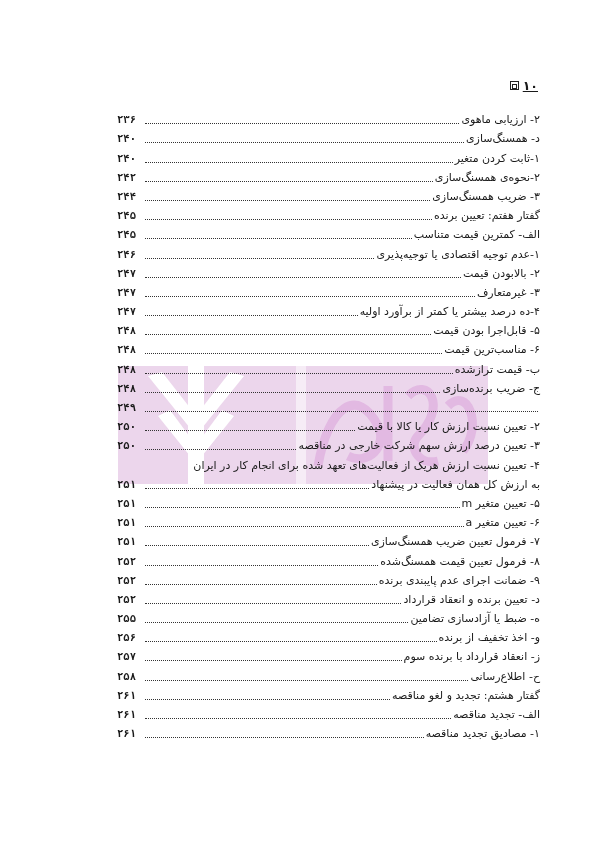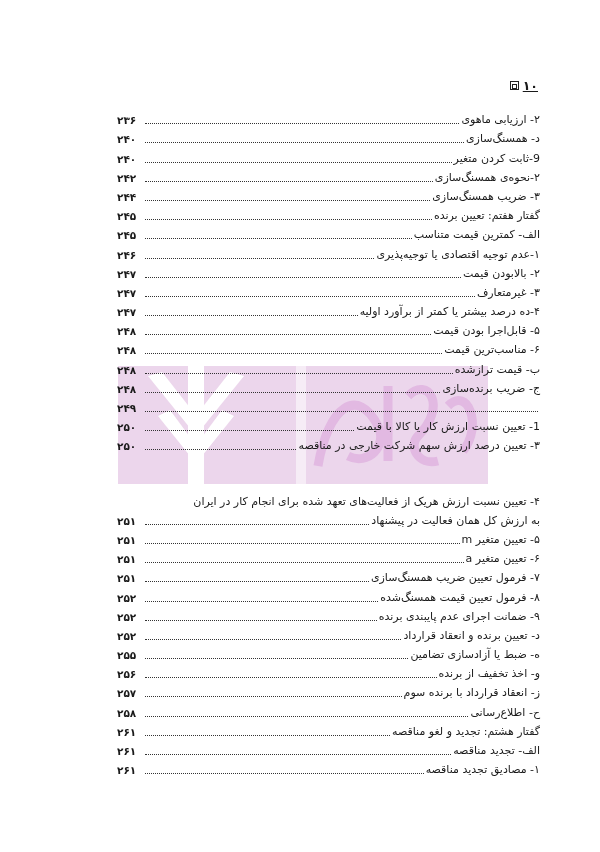--- a/index.html
+++ b/index.html
@@ -11,22 +11,22 @@
   .header .box-icon { display: inline-block; width: 9px; height: 9px; border: 1.2px solid #222; position: relative; box-sizing: border-box; }
   .header .box-icon::after { content: ""; position: absolute; left: 1.5px; top: 1.5px; width: 3px; height: 3px; border: 1px solid #222; }
 
   .watermark { position: absolute; left: 118px; top: 366px; width: 370px; height: 118px; background: #ecd6ec; overflow: hidden; }
   .watermark svg { position: absolute; left: 0; top: 0; }
 
   .toc { position: absolute; top: 108px; left: 117px; width: 423px; }
   .row { position: relative; height: 19.2px; display: flex; direction: rtl; align-items: flex-end; font-size: 11px; line-height: 14px; }
   .row .title { white-space: nowrap; flex: 0 0 auto; }
   .row .dots { flex: 1 1 auto; border-bottom: 1px dotted #333; margin: 0 2px 3px 2px; min-width: 10px; height: 1px; }
-  .row .pg { flex: 0 0 auto; width: 26px; text-align: left; direction: rtl; font-weight: bold; font-size: 10.5px; }
-  .row.cont { justify-content: flex-start; margin-top: 36px; }
+  .row .pg { flex: 0 0 auto; width: 26px; text-align: left; direction: rtl; font-weight: bold; font-size: 10.5px; font-family: Liberation Mono, monospace; }
+  .row.cont { justify-content: flex-start; }
   .row.cont .title { width: 100%; text-align: justify; }
 </style>
 </head>
 <body>
 
 <div class="page">
 
   <div class="watermark">
     <svg width="370" height="118" viewBox="0 0 370 118">
 
@@ -55,21 +55,21 @@
         <span class="title">۲- ارزیابی ماهوی</span>
         <span class="dots"></span>
         <span class="pg">۲۳۶</span>
       </div>
     <div class="row">
         <span class="title">د- همسنگ‌سازی</span>
         <span class="dots"></span>
         <span class="pg">۲۴۰</span>
       </div>
     <div class="row">
-        <span class="title">9-ثابت کردن متغیر</span>
+        <span class="title">۱-ثابت کردن متغیر</span>
         <span class="dots"></span>
         <span class="pg">۲۴۰</span>
       </div>
     <div class="row">
         <span class="title">۲-نحوه‌ی همسنگ‌سازی</span>
         <span class="dots"></span>
         <span class="pg">۲۴۲</span>
       </div>
     <div class="row">
         <span class="title">۳- ضریب همسنگ‌سازی</span>
@@ -124,21 +124,21 @@
     <div class="row">
         <span class="title">ج- ضریب برنده‌سازی</span>
         <span class="dots"></span>
         <span class="pg">۲۴۸</span>
       </div>
     <div class="row">
         <span class="dots"></span>
         <span class="pg">۲۴۹</span>
       </div>
     <div class="row">
-        <span class="title">1- تعیین نسبت ارزش کار یا کالا با قیمت</span>
+        <span class="title">۲- تعیین نسبت ارزش کار یا کالا با قیمت</span>
         <span class="dots"></span>
         <span class="pg">۲۵۰</span>
       </div>
     <div class="row">
         <span class="title">۳- تعیین درصد ارزش سهم شرکت خارجی در مناقصه</span>
         <span class="dots"></span>
         <span class="pg">۲۵۰</span>
       </div>
     <div class="row cont">
         <span class="title">۴- تعیین نسبت ارزش هریک از فعالیت‌های تعهد شده برای انجام کار در ایران</span>

